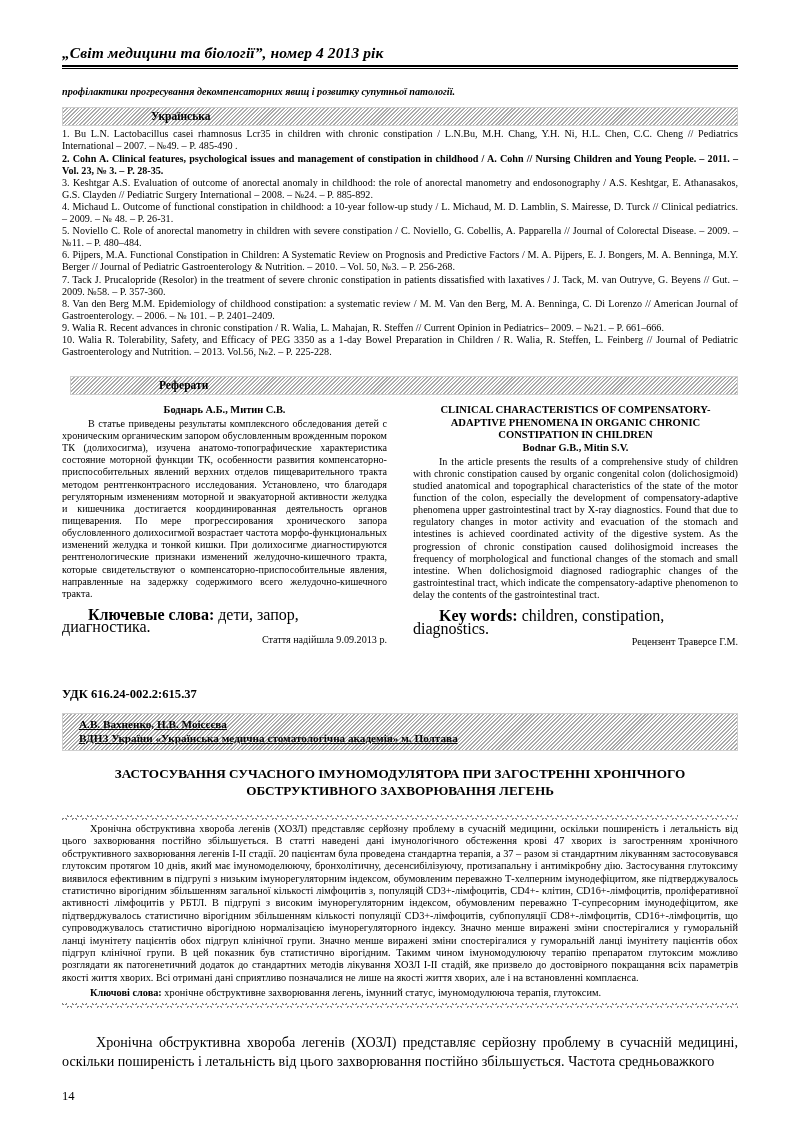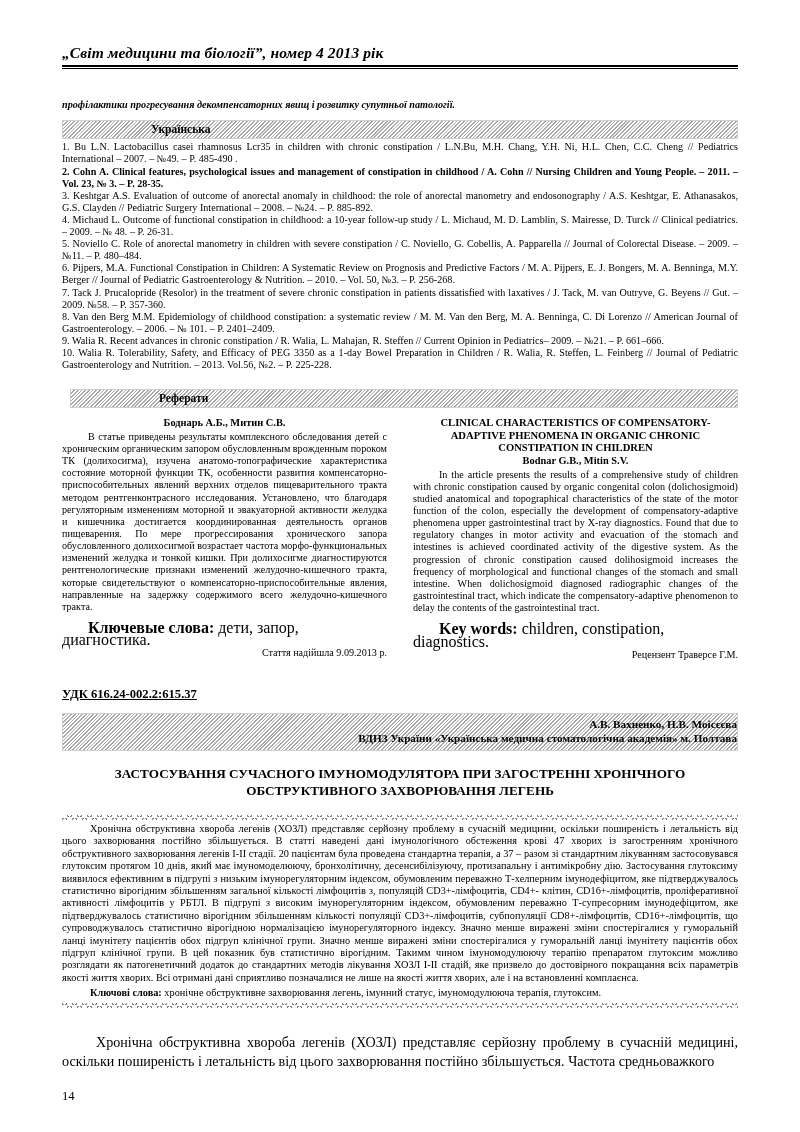--- a/index.html
+++ b/index.html
@@ -34,21 +34,21 @@
   .head-rule-thick {
     border-top: 2.2px solid #000;
     margin-top: 3px;
   }
   .head-rule-thin {
     border-top: 1px solid #000;
     margin-top: 1.4px;
   }
 
   .lead-italic {
-    margin-top: 30px;
+    margin-top: 17px;
     font-style: italic;
     font-weight: bold;
     font-size: 10.2px;
   }
 
   
   .bar {
     margin-top: 10px;
     height: 17px;
     line-height: 17px;
@@ -60,24 +60,25 @@
     border: 0.6px solid #cfcfcf;
     font-weight: bold;
     font-size: 11.5px;
     color: #000;
   }
   .bar .bar-label {
     display: inline-block;
     padding-left: 88px;
   }
   .bar.center {
-    text-align: right;
+    text-align: left;
     height: auto;
     line-height: 14.5px;
     padding: 3px 0 4px 16px;
+    text-decoration: underline;
   }
   .bar.center .bar-label { padding-left: 0; display: block; font-size: 11.2px;}
 
   
   .refs {
     margin-top: 2px;
     font-size: 10.15px;
     line-height: 12.1px;
     text-align: justify;
   }
@@ -124,24 +125,23 @@
   .abs-keywords b { font-weight: bold; }
   .abs-foot {
     margin-top: 1px;
     font-size: 10.15px;
     line-height: 12.15px;
     text-align: right;
   }
 
   
   .udc {
-    margin-top: 26px;
+    margin-top: 39px;
     font-weight: bold;
     font-size: 12.6px;
-    text-decoration: underline;
   }
 
   
   .article-title {
     margin-top: 14px;
     text-align: center;
     font-weight: bold;
     font-size: 13.2px;
     line-height: 17px;
     text-transform: uppercase;

